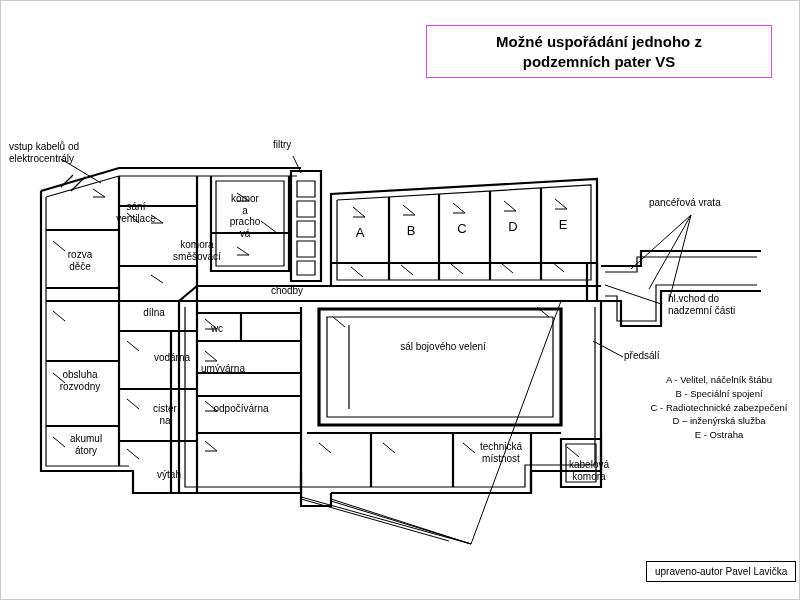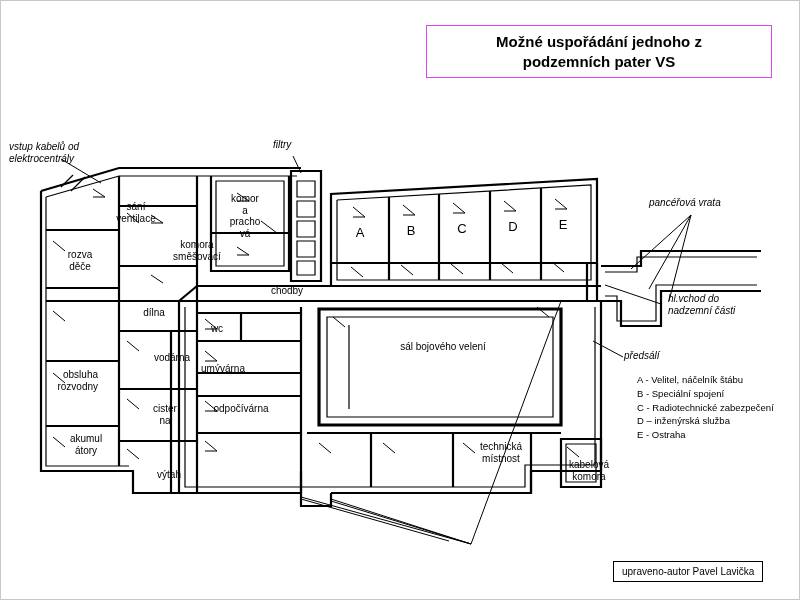--- a/index.html
+++ b/index.html
@@ -19,21 +19,20 @@
     border: 1px solid #c8c8c8;
     box-sizing: border-box;
   }
   .lbl {
     position: absolute;
     font-family: "Liberation Sans", sans-serif;
     font-size: 10px;
     color: #000000;
     line-height: 1.15;
     white-space: pre-line;
-    font-style: italic;
   }
   .room-lbl {
     position: absolute;
     font-family: "Liberation Sans", sans-serif;
     font-size: 10px;
     color: #000000;
     line-height: 1.15;
     text-align: center;
     white-space: pre-line;
   }
@@ -54,20 +53,21 @@
     background: #ffffff;
     font-size: 10px;
     padding: 4px 8px;
     white-space: nowrap;
   }
   .legend {
     position: absolute;
     font-size: 9.5px;
     line-height: 1.45;
     white-space: pre-line;
+    text-align: center;
   }
   svg.plan {
     position: absolute;
     left: 0;
     top: 0;
     width: 800px;
     height: 600px;
   }
   .wall {
     fill: none;
@@ -269,21 +269,21 @@
       <path class="leader" d="M470,543 L560,300"></path>
       <path class="leader" d="M470,543 L330,498"></path>
       <path class="leader" d="M470,543 L300,496"></path>
       <path class="leader" d="M448,540 L300,498"></path>
     </g>
   </svg>
 
   <div class="title-box" style="left:425px; top:24px; width:320px;">Možné uspořádání jednoho z
 podzemních pater VS</div>
 
-  <div class="author-box" style="left:612px; top:560px;">upraveno-autor Pavel Lavička</div>
+  <div class="author-box" style="left:645px; top:560px;">upraveno-autor Pavel Lavička</div>
 
   <div class="lbl" style="left:8px; top:140px; width:110px;">vstup kabelů od
 elektrocentrály</div>
 
   <div class="lbl" style="left:272px; top:138px;">filtry</div>
 
   <div class="lbl" style="left:648px; top:196px;">pancéřová vrata</div>
 
   <div class="lbl" style="left:667px; top:292px; width:115px;">hl.vchod do
 nadzemní části</div>
@@ -301,21 +301,21 @@
   <div class="room-lbl" style="left:222px; top:192px; width:44px;">komor
 a
 pracho
 vá</div>
 
   <div class="room-lbl" style="left:160px; top:238px; width:72px;">komora
 směšovací</div>
 
   <div class="room-lbl" style="left:128px; top:306px; width:50px;">dílna</div>
 
-  <div class="room-lbl" style="left:27px; top:368px; width:70px;text-align:right;">obsluha
+  <div class="room-lbl" style="left:44px; top:368px; width:70px;">obsluha
 rozvodny</div>
 
   <div class="room-lbl" style="left:46px; top:432px; width:62px;padding-left:8px;">akumul
 átory</div>
 
   <div class="room-lbl" style="left:120px; top:351px; width:66px;padding-left:18px;">vodárna</div>
 
   <div class="room-lbl" style="left:140px; top:402px; width:48px;">cister
 na</div>
 

